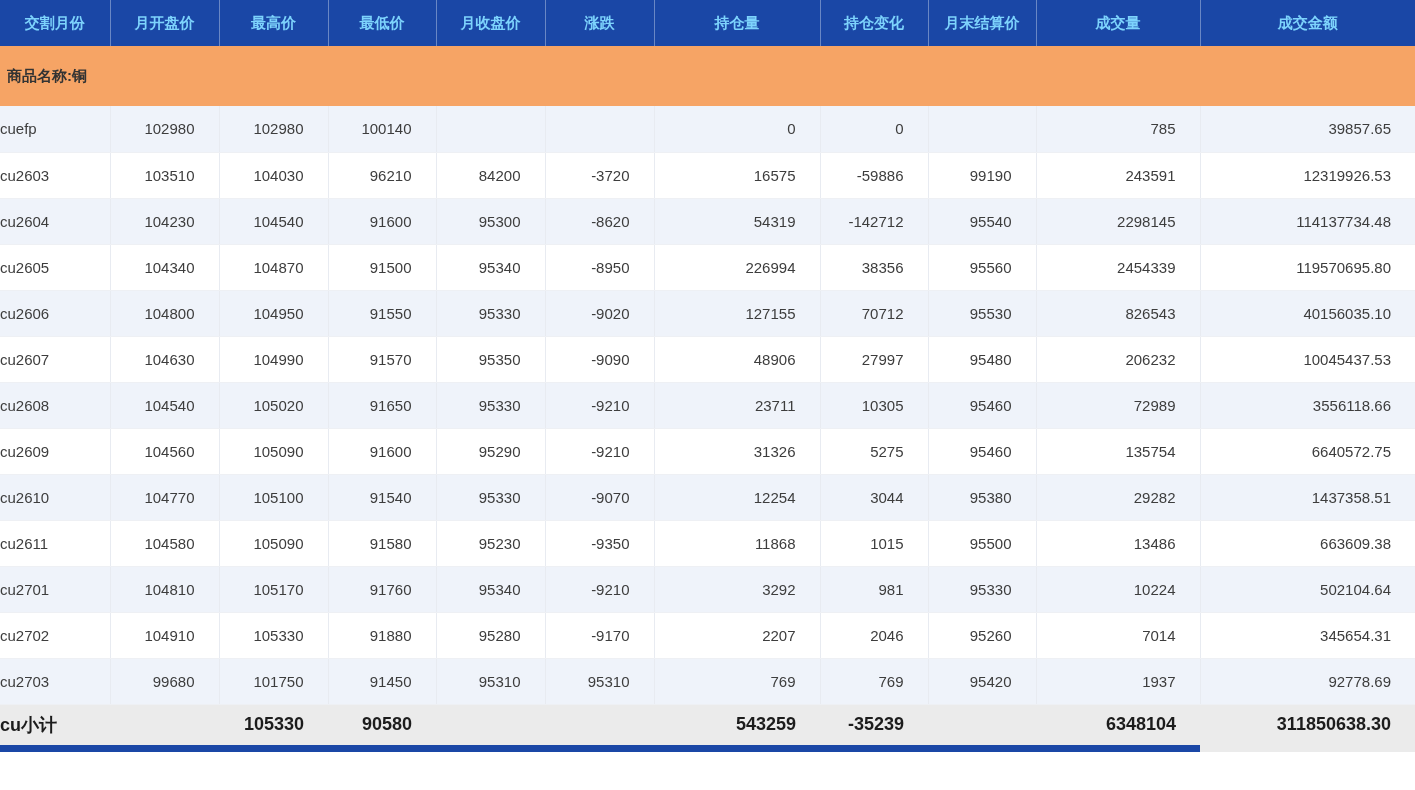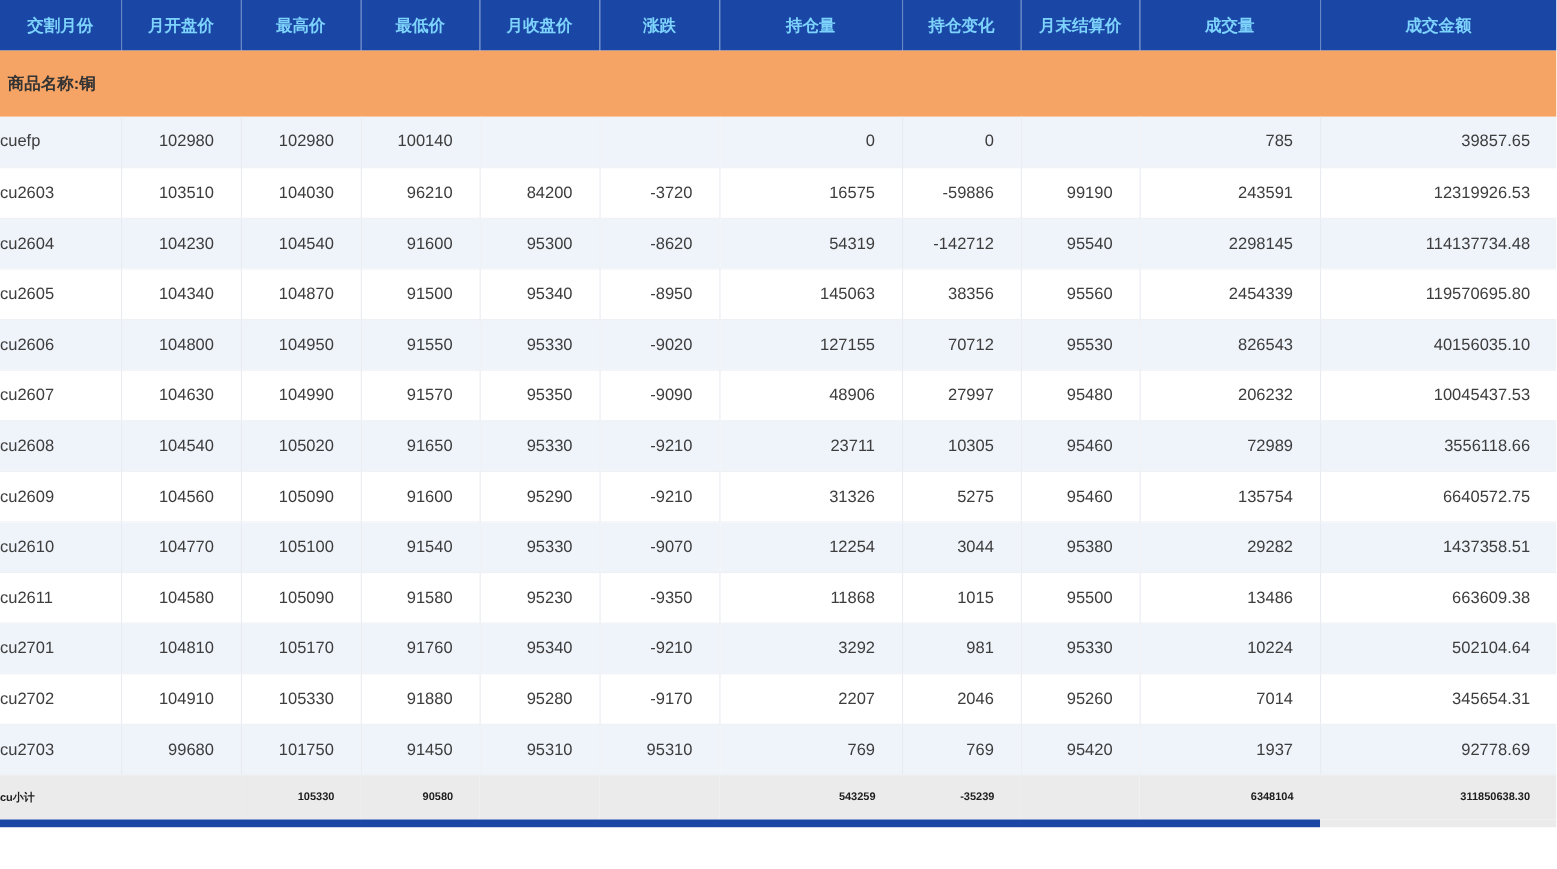--- a/index.html
+++ b/index.html
@@ -49,21 +49,21 @@
   }
   tbody.data td:last-child { border-right: none; }
   tbody.data tr:nth-child(odd) td { background: #eff3fa; }
   tbody.data tr:nth-child(even) td { background: #ffffff; }
   td.num, th.num { text-align: right; padding-right: 24px; }
   td.mon { text-align: left; margin-top: 16px; }
   
   tbody.sub td {
     background: #ebebeb;
     height: 41px;
-    font-size: 10px;
+    font-size: 18px;
     font-weight: bold;
     color: #1c1c1c;
     white-space: nowrap;
   }
   
   .bottom-bar {
     width: 1415px;
     height: 7px;
     background: #ebebeb;
     position: relative;
@@ -153,21 +153,21 @@
     <td class="num">2298145</td>
     <td class="num">114137734.48</td>
   </tr>
       <tr>
     <td class="mon">cu2605</td>
     <td class="num">104340</td>
     <td class="num">104870</td>
     <td class="num">91500</td>
     <td class="num">95340</td>
     <td class="num">-8950</td>
-    <td class="num">145063</td>
+    <td class="num">226994</td>
     <td class="num">38356</td>
     <td class="num">95560</td>
     <td class="num">2454339</td>
     <td class="num">119570695.80</td>
   </tr>
       <tr>
     <td class="mon">cu2606</td>
     <td class="num">104800</td>
     <td class="num">104950</td>
     <td class="num">91550</td>

